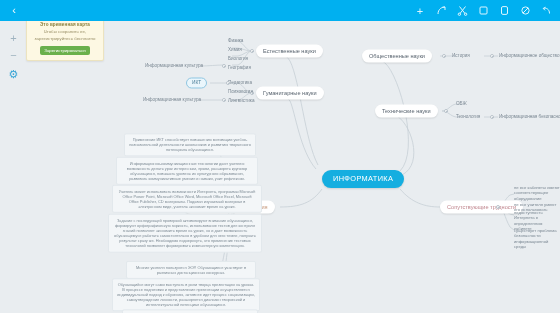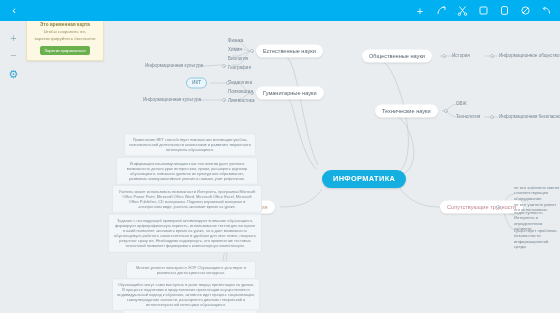--- a/index.html
+++ b/index.html
@@ -85,21 +85,21 @@
     position: absolute;
     white-space: nowrap;
     line-height: 1.05;
     color: #5b6670;
     transform: translateY(-50%);
   }
 
   
   .n-root {
     background: #15aee0; color: #ffffff;
-    font-size: 7.4px; font-weight: bold;
+    font-size: 7.4px; font-weight: normal;
     letter-spacing: .35px;
     padding: 5px 11px; border-radius: 9px;
     box-shadow: 0 1px 2px rgba(0,0,0,.12);
   }
   
   .n-l1 {
     background: #ffffff; color: #5a6570;
     font-size: 5.6px; padding: 3.5px 7px;
     border-radius: 8px;
     box-shadow: 0 1px 1.6px rgba(0,0,0,.10);

